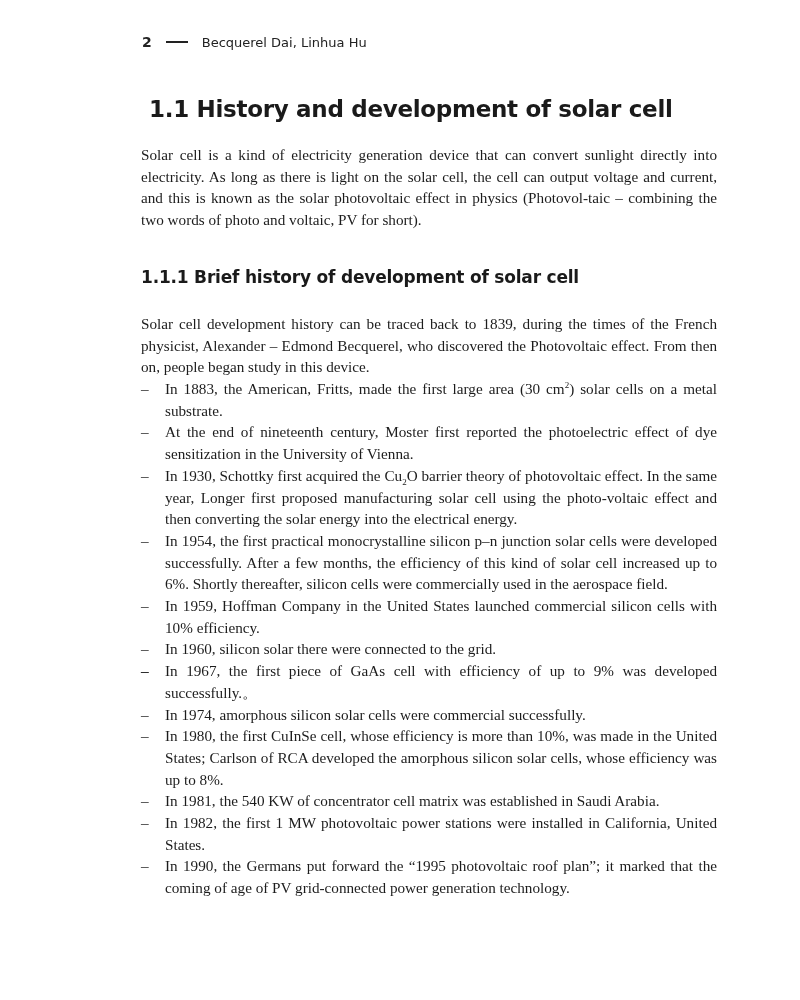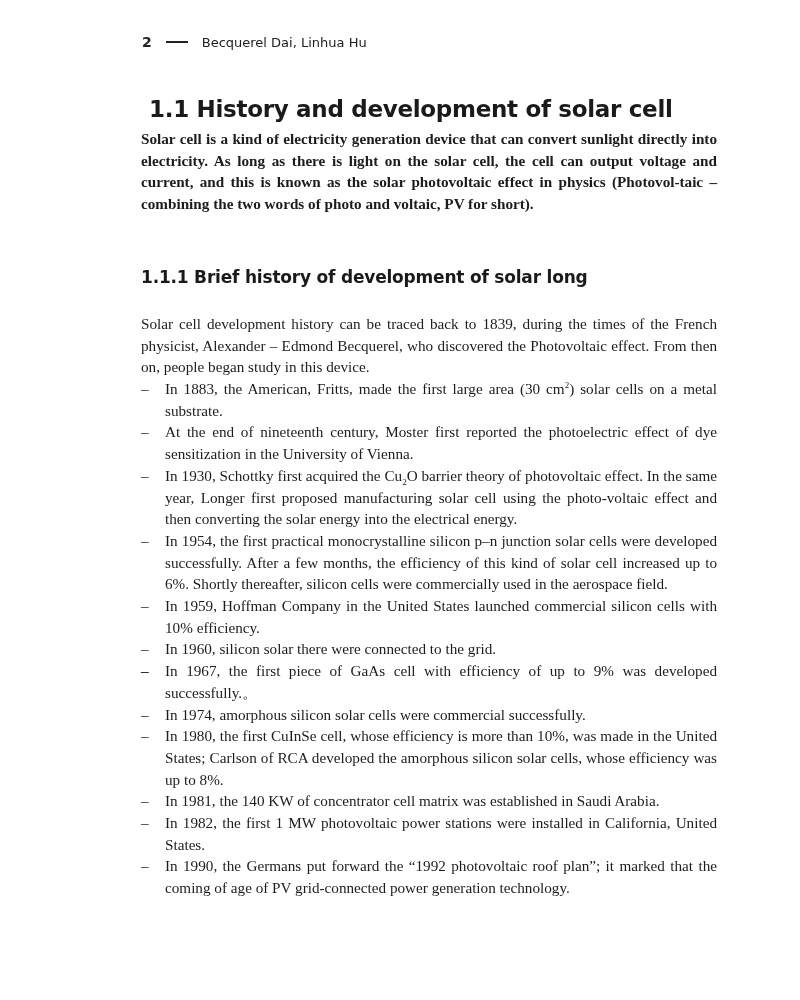--- a/index.html
+++ b/index.html
@@ -22,21 +22,21 @@
     .h2 {
       position: absolute; left: 141px; top: 267px;
       font-family: "DejaVu Sans", sans-serif; font-weight: bold; font-size: 17px;
       color: #1a1a1a; letter-spacing: -0.2px; margin: 0;
     }
     .para {
       position: absolute; left: 141px; width: 576px;
       font-family: "Liberation Serif", serif; font-size: 15.2px; line-height: 21.7px;
       text-align: justify; margin: 0; color: #1c1c1c;
     }
-    .p1 { top: 128px; font-weight: bold; }
+    .p1 { top: 144px; }
     .p2 { top: 313px; }
     .list {
       position: absolute; left: 141px; top: 378px; width: 576px;
       list-style: none; margin: 0; padding: 0;
       font-family: "Liberation Serif", serif; font-size: 15.2px; line-height: 21.7px; color: #1c1c1c;
     }
     .list li { position: relative; padding-left: 24px; text-align: justify; }
     .bullet { position: absolute; left: 0; top: 0; }
     sup { font-size: 9px; line-height: 0; }
     sub { font-size: 9px; line-height: 0; }
@@ -46,30 +46,30 @@
 
 <div class="header">
   <span class="page-num">2</span>
   <span class="dash"></span>
   <span>Becquerel Dai, Linhua Hu</span>
 </div>
 
 <h1 class="h1">1.1 History and development of solar cell</h1>
 <p class="para p1">Solar cell is a kind of electricity generation device that can convert sunlight directly into electricity. As long as there is light on the solar cell, the cell can output voltage and current, and this is known as the solar photovoltaic effect in physics (Photovol-taic – combining the two words of photo and voltaic, PV for short).</p>
 
-<h2 class="h2">1.1.1 Brief history of development of solar long</h2>
+<h2 class="h2">1.1.1 Brief history of development of solar cell</h2>
 <p class="para p2">Solar cell development history can be traced back to 1839, during the times of the French physicist, Alexander – Edmond Becquerel, who discovered the Photovoltaic effect. From then on, people began study in this device.</p>
 
 <ul class="list">
   <li><span class="bullet">–</span><span>In 1883, the American, Fritts, made the first large area (30 cm</span><sup>2</sup><span>) solar cells on a metal substrate.</span></li>
   <li><span class="bullet">–</span><span>At the end of nineteenth century, Moster first reported the photoelectric effect of dye sensitization in the University of Vienna.</span></li>
   <li><span class="bullet">–</span><span>In 1930, Schottky first acquired the Cu</span><sub>2</sub><span>O barrier theory of photovoltaic effect. In the same year, Longer first proposed manufacturing solar cell using the photo-voltaic effect and then converting the solar energy into the electrical energy.</span></li>
   <li><span class="bullet">–</span><span>In 1954, the first practical monocrystalline silicon p–n junction solar cells were developed successfully. After a few months, the efficiency of this kind of solar cell increased up to 6%. Shortly thereafter, silicon cells were commercially used in the aerospace field.</span></li>
   <li><span class="bullet">–</span><span>In 1959, Hoffman Company in the United States launched commercial silicon cells with 10% efficiency.</span></li>
   <li><span class="bullet">–</span><span>In 1960, silicon solar there were connected to the grid.</span></li>
   <li><span class="bullet">–</span></li>
   <li><span class="bullet">–</span><span>In 1967, the first piece of GaAs cell with efficiency of up to 9% was developed successfully.。</span></li>
   <li><span class="bullet">–</span><span>In 1974, amorphous silicon solar cells were commercial successfully.</span></li>
   <li><span class="bullet">–</span><span>In 1980, the first CuInSe cell, whose efficiency is more than 10%, was made in the United States; Carlson of RCA developed the amorphous silicon solar cells, whose efficiency was up to 8%.</span></li>
-  <li><span class="bullet">–</span><span>In 1981, the 140 KW of concentrator cell matrix was established in Saudi Arabia.</span></li>
+  <li><span class="bullet">–</span><span>In 1981, the 540 KW of concentrator cell matrix was established in Saudi Arabia.</span></li>
   <li><span class="bullet">–</span><span>In 1982, the first 1 MW photovoltaic power stations were installed in California, United States.</span></li>
-  <li><span class="bullet">–</span><span>In 1990, the Germans put forward the “1992 photovoltaic roof plan”; it marked that the coming of age of PV grid-connected power generation technology.</span></li>
+  <li><span class="bullet">–</span><span>In 1990, the Germans put forward the “1995 photovoltaic roof plan”; it marked that the coming of age of PV grid-connected power generation technology.</span></li>
 </ul>
 
 </body></html>

